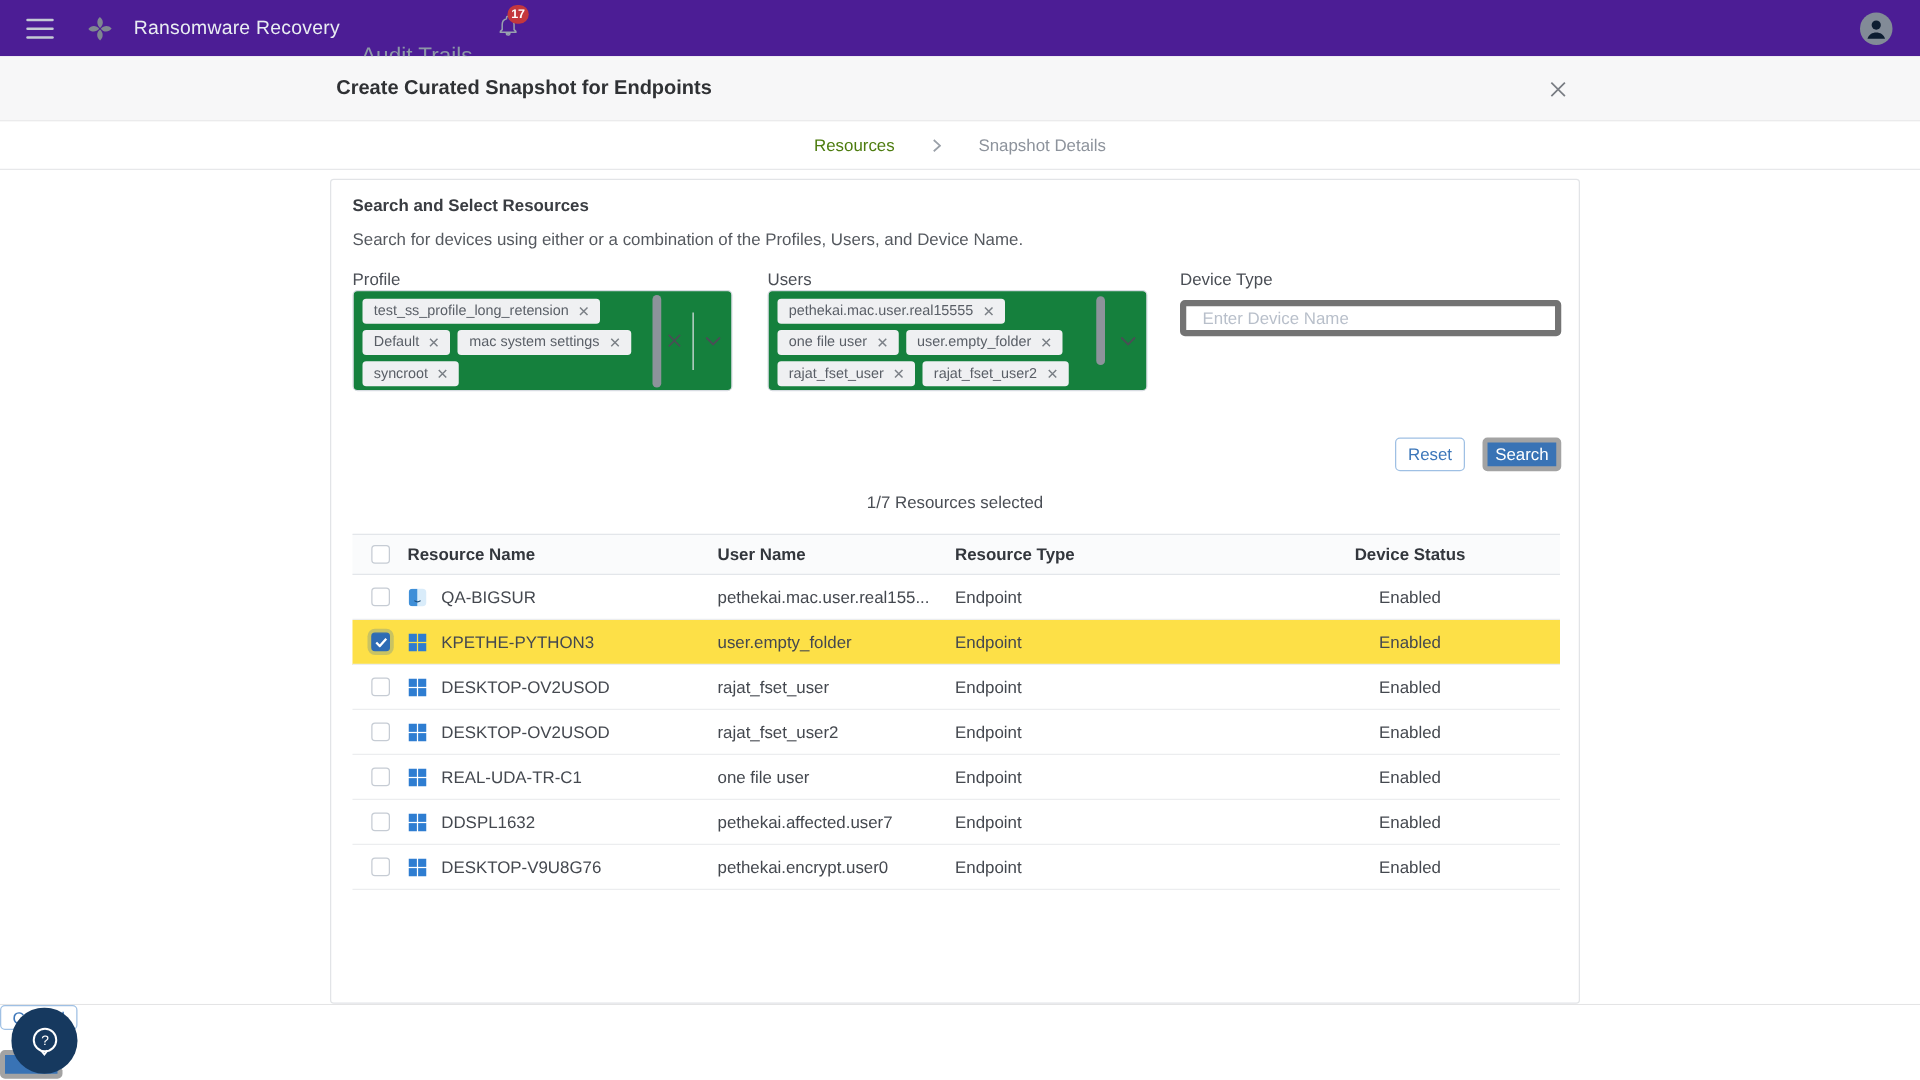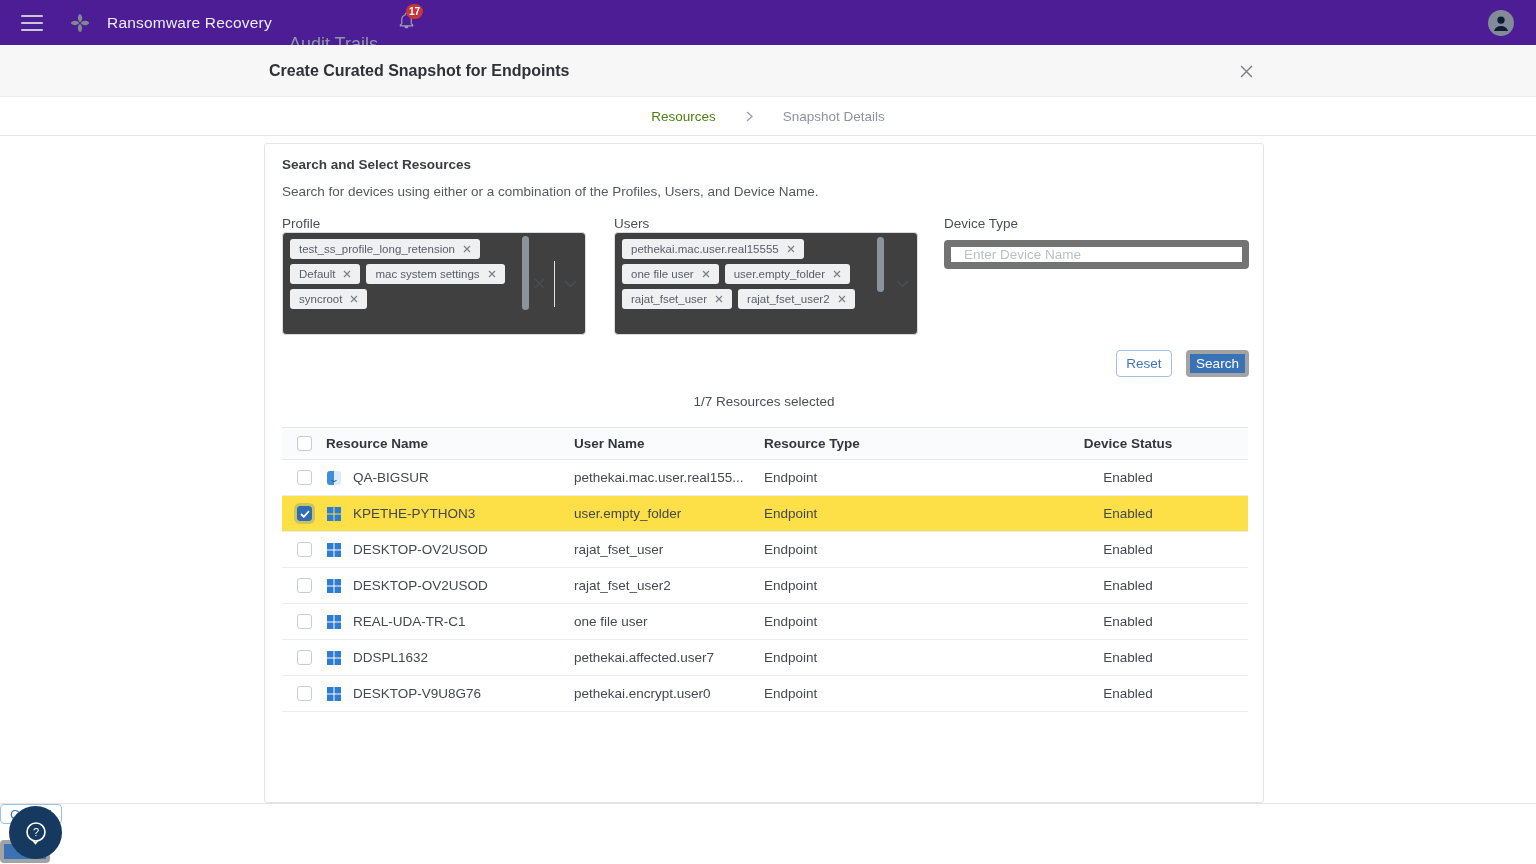--- a/index.html
+++ b/index.html
@@ -30,31 +30,31 @@
   .step-chevron { color:#9aa0a8; }
 
   
   .main { position:relative; height:667px; background:#fff; }
   .card { position:absolute; left:264px; top:7px; width:1000px; height:660px; background:#fff; border:1px solid #e2e4e7; border-radius:3px; }
 
   .card-heading { position:absolute; left:17px; top:13px; font-size:13.5px; font-weight:700; color:#3a3d42; }
   .card-desc { position:absolute; left:17px; top:40px; font-size:13.5px; color:#55595f; }
 
   .field-label { position:absolute; font-size:13.5px; color:#4a4e55; }
-  .msbox { position:absolute; top:88px; height:103px; width:304px; border:1px solid #d8dce2; border-radius:4px; background:#404040; }
+  .msbox { position:absolute; top:88px; height:81px; width:304px; border:1px solid #d8dce2; border-radius:4px; background:#15803d; }
   .chips-area { position:absolute; left:7px; top:6px; right:64px; display:flex; flex-direction:column; gap:5px; }
   .chip-row { display:flex; gap:6px; }
   .chip { display:inline-flex; align-items:center; gap:8px; background:#eff0f2; border-radius:3px; padding:4px 9px; font-size:11.5px; color:#595e66; white-space:nowrap; }
   .chip svg { cursor:pointer; flex:none; }
   .sbar { position:absolute; width:7px; border-radius:4px; background:#8d939b; cursor:pointer; }
   .ms-controls { position:absolute; right:0; top:0; bottom:0; display:flex; align-items:center; }
   .ms-divider { width:1px; height:46px; background:#dcdfe4; }
   .ms-btn { width:30px; height:100%; display:flex; align-items:center; justify-content:center; cursor:pointer; }
 
-  .text-input { position:absolute; left:679px; top:96px; width:305px; height:29px; border:7px solid #737373; border-radius:4px;
+  .text-input { position:absolute; left:679px; top:96px; width:305px; height:29px; border:5px solid #737373; border-radius:4px;
                 font-size:13.5px; padding:0 13px; color:#3c4046; font-family:"Liberation Sans", sans-serif; }
   .text-input::placeholder { color:#b8bfca; }
 
   .btn { border-radius:4px; font-size:13.5px; font-family:"Liberation Sans", sans-serif; cursor:pointer; display:flex; align-items:center; justify-content:center; }
   .btn-outline { background:#fff; border:1px solid #9fc0e4; color:#3d77ba; }
   .btn-primary { background:#3973b5; border:4px solid #a3a3a3; color:#fff; }
   .reset-btn { position:absolute; left:851px; top:206px; width:56px; height:27px; }
   .search-btn { position:absolute; left:921px; top:206px; width:63px; height:27px; }
 
   .summary { position:absolute; left:0; right:0; top:250px; text-align:center; font-size:13.5px; color:#4a4e55; }

